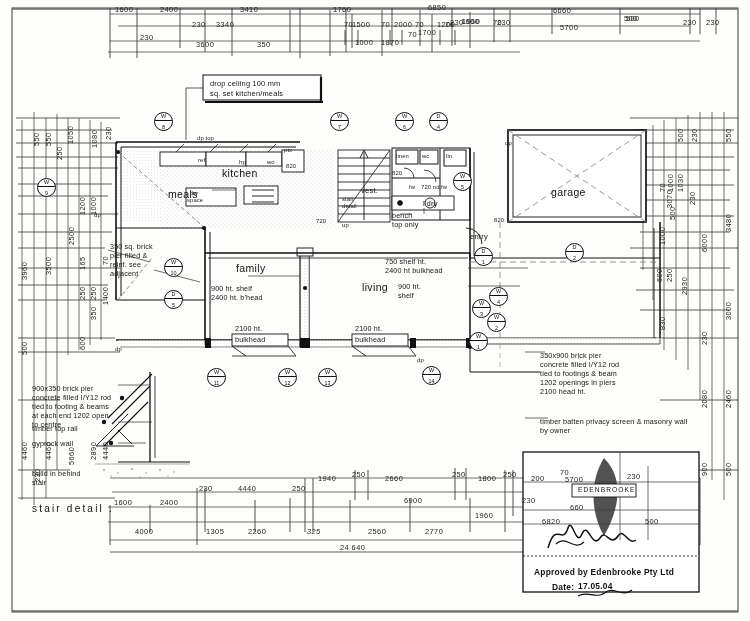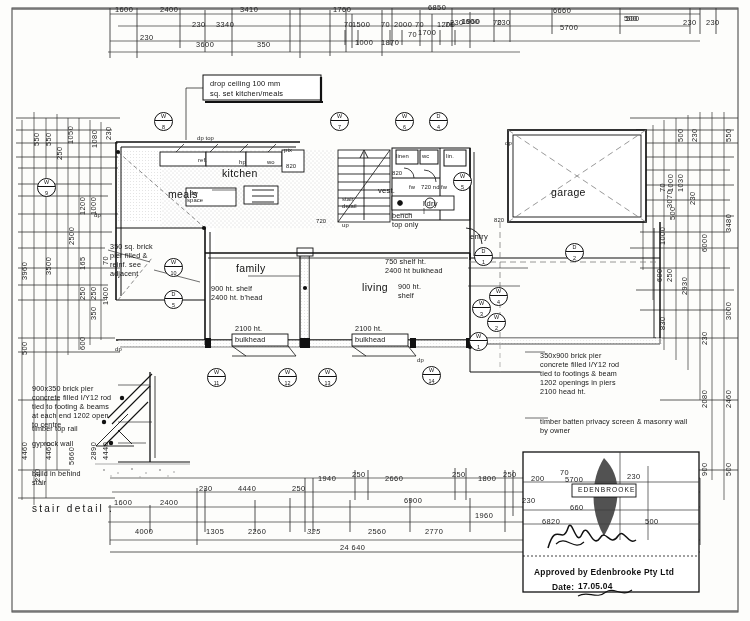--- a/index.html
+++ b/index.html
@@ -450,21 +450,21 @@
   <path d="M578,596 C588,590 596,600 606,592 C614,586 622,598 632,590" fill="none" stroke="#111" stroke-width="1.1"></path>
 </svg>
 
 <div class="lbl note-box" style="left:210px;top:79px;">drop ceiling 100 mm</div>
 <div class="lbl note-box" style="left:210px;top:89px;">sq. set kitchen/meals</div>
 
 <div class="lbl room" style="left:222px;top:167px;">kitchen</div>
 <div class="lbl room" style="left:168px;top:188px;">meals</div>
 <div class="lbl room" style="left:236px;top:262px;">family</div>
 <div class="lbl room" style="left:362px;top:281px;">living</div>
-<div class="lbl room-sm" style="left:378px;top:186px;">vest.</div>
+<div class="lbl room-sm" style="left:361px;top:186px;">vest.</div>
 <div class="lbl room-sm" style="left:423px;top:199px;">l'dry</div>
 <div class="lbl room-sm" style="left:470px;top:232px;">entry</div>
 <div class="lbl room" style="left:551px;top:186px;">garage</div>
 
 <div class="lbl tiny" style="left:197px;top:135px;">dp  top</div>
 <div class="lbl tiny" style="left:198px;top:157px;">ref.</div>
 <div class="lbl tiny" style="left:239px;top:159px;">hp</div>
 <div class="lbl tiny" style="left:267px;top:159px;">wo</div>
 <div class="lbl tiny" style="left:284px;top:147px;">ptx</div>
 <div class="lbl tiny" style="left:286px;top:163px;">820</div>

